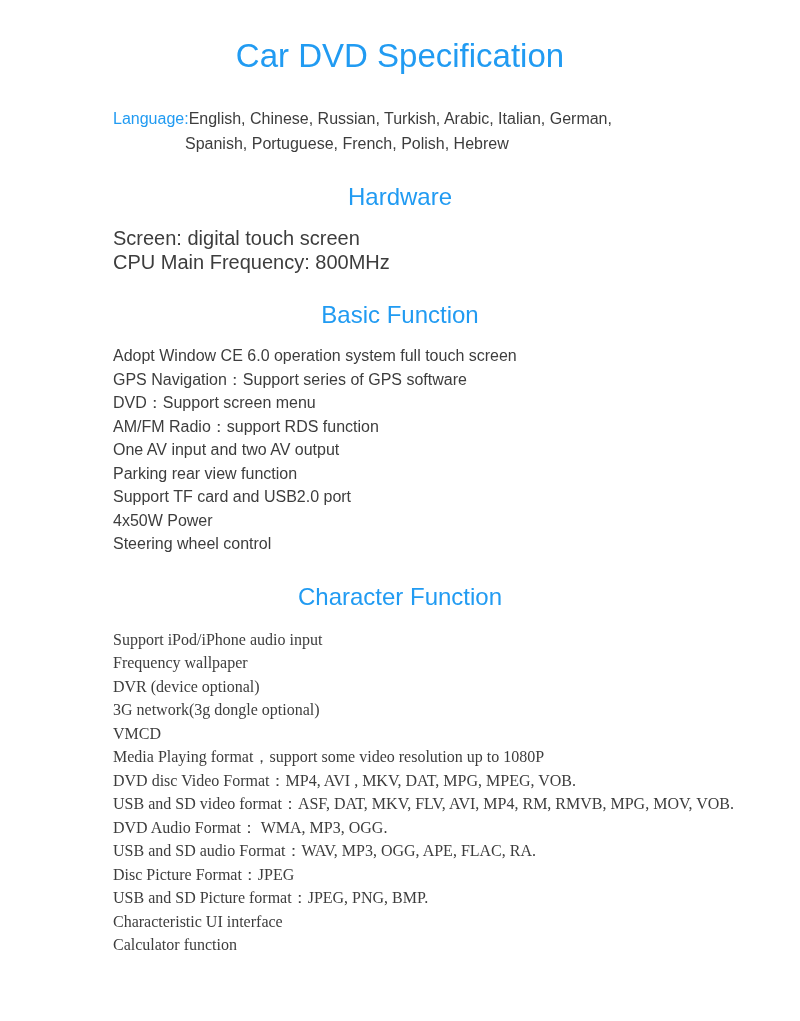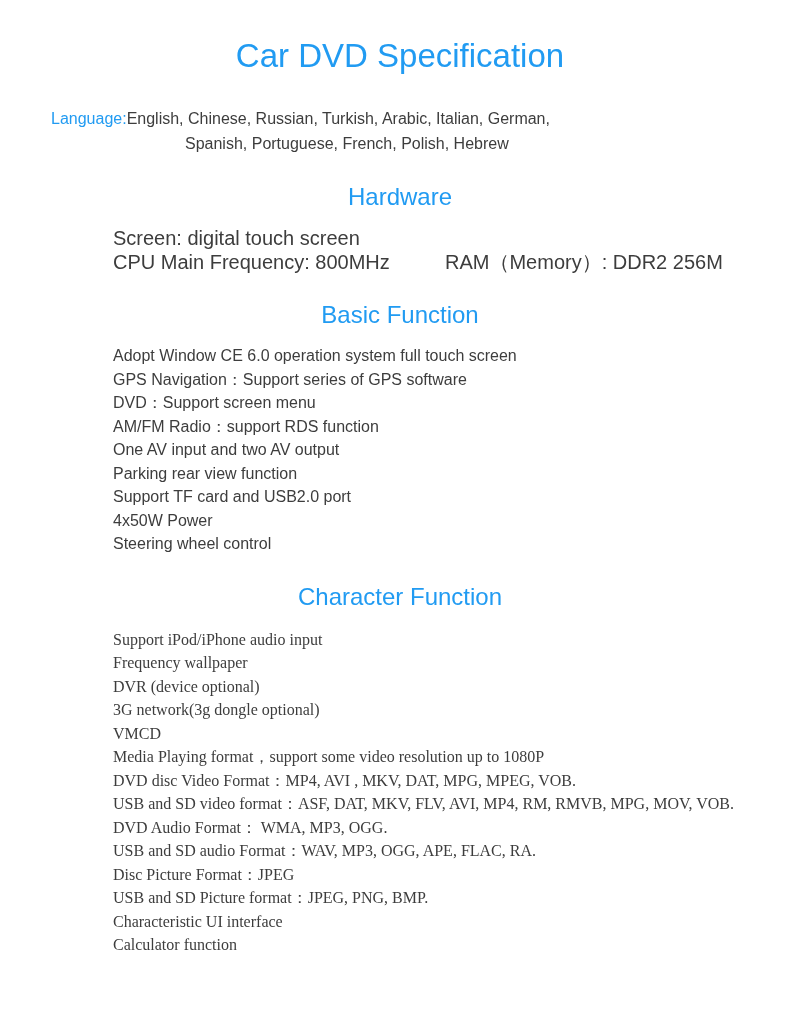--- a/index.html
+++ b/index.html
@@ -22,21 +22,21 @@
     color:var(--accent);
     font-size:33px;
     line-height:40px;
     font-weight:400;
   }
   .lang{
     margin:30px 0 0 0;
     font-size:16px;
     line-height:25px;
   }
-  .lang-line{display:block;padding-left:51px;}
+  .lang-line{display:block;padding-left:113px;}
   .lang-line2{padding-left:185px;}
   .accent{color:var(--accent);}
   .section-h{
     margin:26px 0 0 0;
     text-align:center;
     color:var(--accent);
     font-size:24px;
     line-height:30px;
     font-weight:400;
   }
@@ -71,21 +71,20 @@
   </p>
 
   <h2 class="section-h">Hardware</h2>
 
   <div class="hw-grid">
     <div class="hw-row">
       <div class="hw-left spec-line">Screen: digital touch screen</div>
     </div>
     <div class="hw-row">
       <div class="hw-left spec-line">CPU Main Frequency: 800MHz</div>
-      <div class="hw-right spec-line">RAM（Memory）: DDR2 256M</div>
     </div>
   </div>
 
   <h2 class="section-h">Basic Function</h2>
 
   <div class="list">
     <div class="spec-line">Adopt Window CE 6.0 operation system full touch screen</div>
     <div class="spec-line">GPS Navigation：Support series of GPS software</div>
     <div class="spec-line">DVD：Support screen menu</div>
     <div class="spec-line">AM/FM Radio：support RDS function</div>

